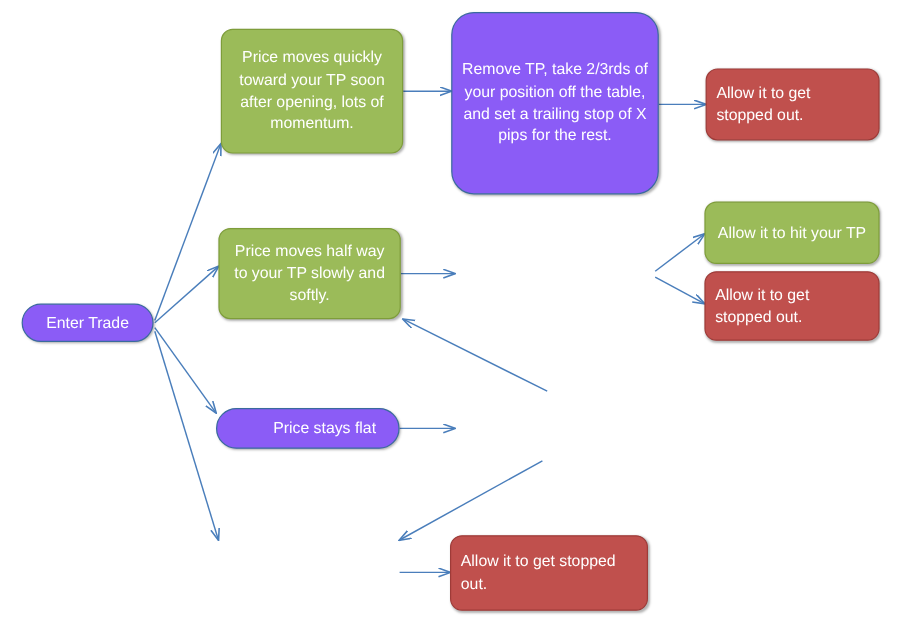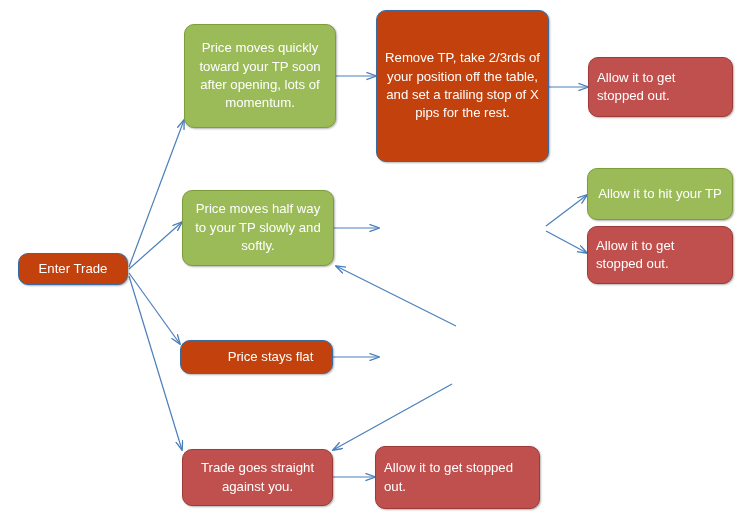--- a/index.html
+++ b/index.html
@@ -38,21 +38,21 @@
     padding: 4px 8px;
     box-shadow: 1px 1px 2px rgba(0,0,0,0.30);
     -webkit-font-smoothing: antialiased;
   }
   .node .txt {
     display: block;
     width: 100%;
     white-space: pre-line;
   }
   .align-left .txt { text-align: left; }
-  .fill-blue  { background: #c2410c; border-color: #3A6A9E; }
+  .fill-blue  { background: #8b5cf6; border-color: #3A6A9E; border-radius: 19px; }
   .fill-green { background: #9BBB59; border-color: #7E9D3A; justify-content: center; }
   .fill-red   { background: #C0504D; border-color: #9E3B38; }
 </style>
 </head>
 <body>
 
 <div id="canvas">
 
   <svg id="edges" viewBox="0 0 752 524" width="752" height="524" aria-hidden="true">
     <defs>
@@ -109,21 +109,18 @@
 
   <div class="node fill-red align-left" style="left:587px; top:226px; width:146px; height:58px;">
     <span class="txt">Allow it to get stopped out.</span>
   </div>
 
   <div class="node fill-blue" style="left:180px; top:340px; width:153px; height:34px;padding-left:36px;">
     <span class="txt">Price stays flat</span>
   </div>
 
 
-  <div class="node fill-red" style="left:182px; top:449px; width:151px; height:57px;">
-    <span class="txt">Trade goes straight against you.</span>
-  </div>
 
   <div class="node fill-red align-left" style="left:375px; top:446px; width:165px; height:63px;">
     <span class="txt">Allow it to get stopped out.</span>
   </div>
 
 </div>
 
 </body></html>

